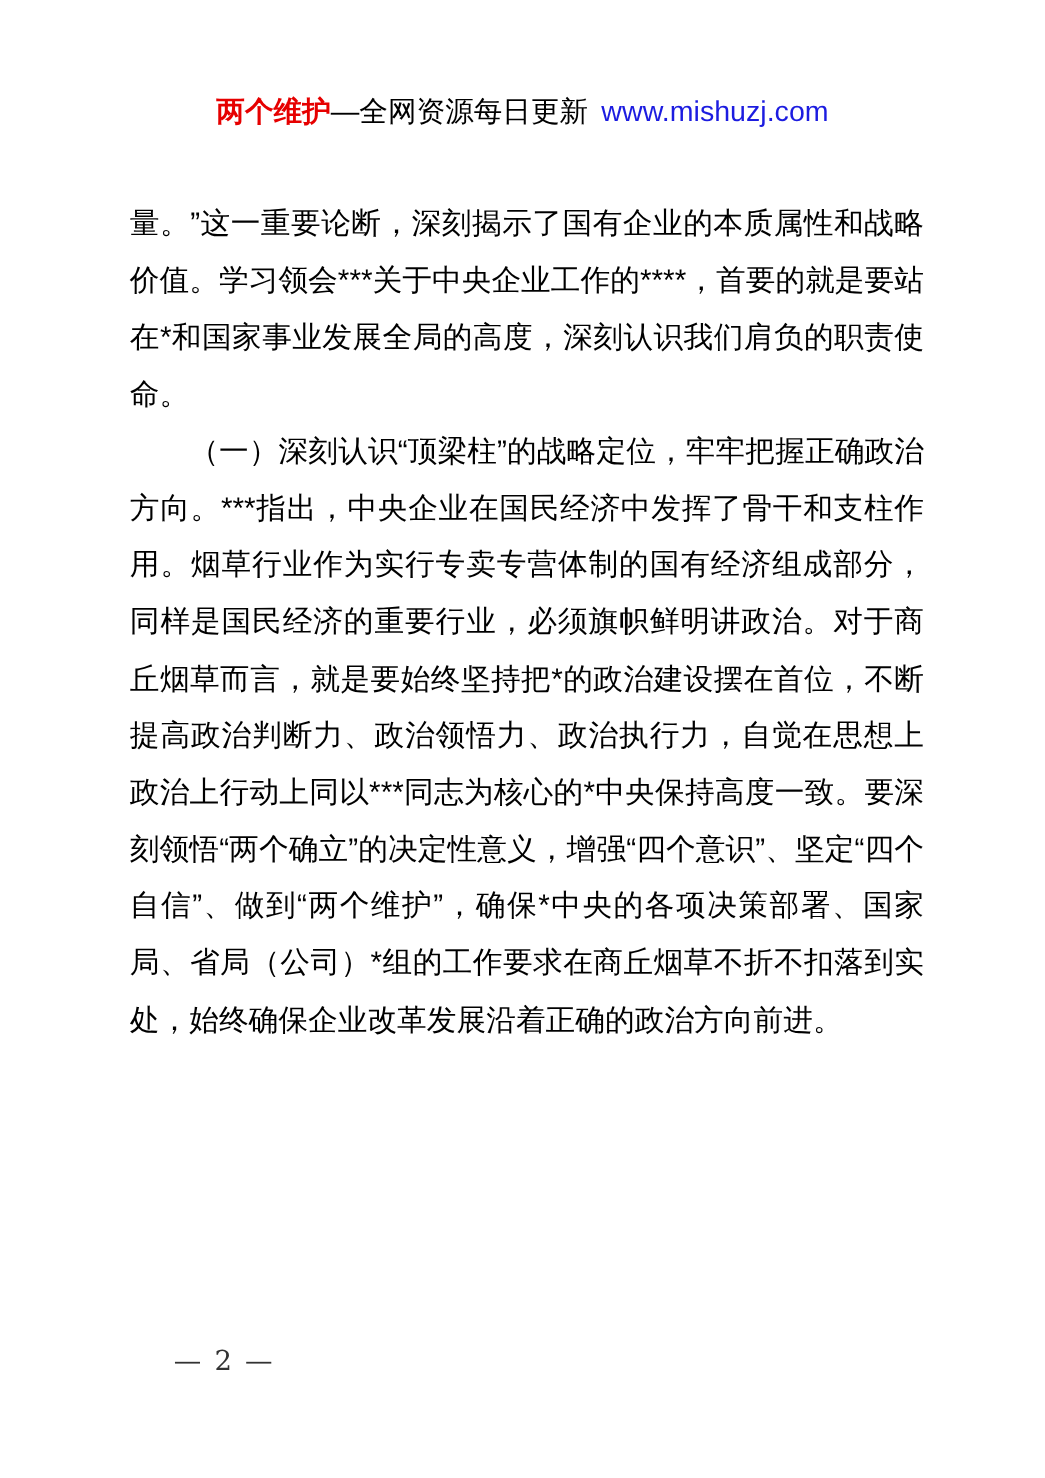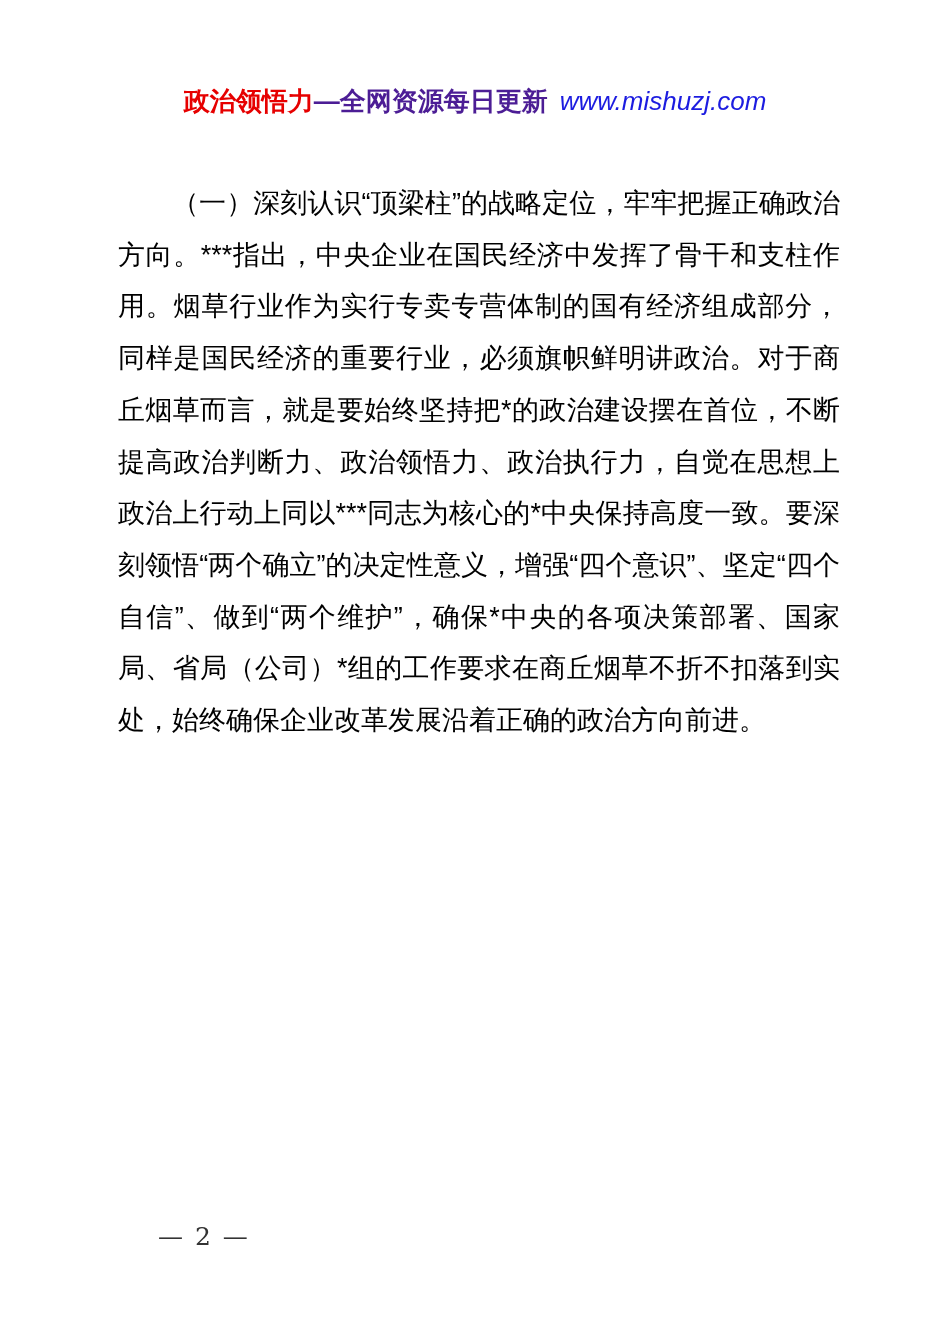--- a/index.html
+++ b/index.html
@@ -23,28 +23,26 @@
     text-align: center;
     font-size: 26px;
     line-height: 34px;
     white-space: nowrap;
   }
   .brand {
     font-weight: bold;
     color: #e60000;
   }
   .tagline {
-    color: #4c1d95;
+    color: #000000;
     margin-right: 12px;
-    font-weight: bold;
   }
   .url {
     color: #1c1ce0;
     text-decoration: none;
-    font-style: italic;
   }
   .body-text {
     position: absolute;
     left: 118px;
     top: 178px;
     width: 722px;
     font-size: 27px;
     line-height: 51.7px;
     color: #000000;
     text-align: justify;
@@ -66,24 +64,25 @@
     color: #333333;
     letter-spacing: 2px;
   }
 </style>
 </head>
 <body>
 
 <div class="page">
 
   <div class="header">
-    <span class="brand" style="color: rgb(230, 0, 0);">政治领悟力</span><span class="tagline">—全网资源每日更新</span><a class="url" href="#" style="color: rgb(28, 28, 224);">www.mishuzj.com</a>
+    <span class="brand" style="color: rgb(230, 0, 0);">两个维护</span><span class="tagline">—全网资源每日更新</span><a class="url" href="#" style="color: rgb(28, 28, 224);">www.mishuzj.com</a>
   </div>
 
   <div class="body-text">
+    <p class="para no-indent">量。”这一重要论断，深刻揭示了国有企业的本质属性和战略价值。学习领会***关于中央企业工作的****，首要的就是要站在*和国家事业发展全局的高度，深刻认识我们肩负的职责使命。</p>
     <p class="para">（一）深刻认识“顶梁柱”的战略定位，牢牢把握正确政治方向。***指出，中央企业在国民经济中发挥了骨干和支柱作用。烟草行业作为实行专卖专营体制的国有经济组成部分，同样是国民经济的重要行业，必须旗帜鲜明讲政治。对于商丘烟草而言，就是要始终坚持把*的政治建设摆在首位，不断提高政治判断力、政治领悟力、政治执行力，自觉在思想上政治上行动上同以***同志为核心的*中央保持高度一致。要深刻领悟“两个确立”的决定性意义，增强“四个意识”、坚定“四个自信”、做到“两个维护”，确保*中央的各项决策部署、国家局、省局（公司）*组的工作要求在商丘烟草不折不扣落到实处，始终确保企业改革发展沿着正确的政治方向前进。</p>
   </div>
 
   <div class="footer">
     <span>— 2 —</span>
   </div>
 
 </div>
 
 </body></html>

